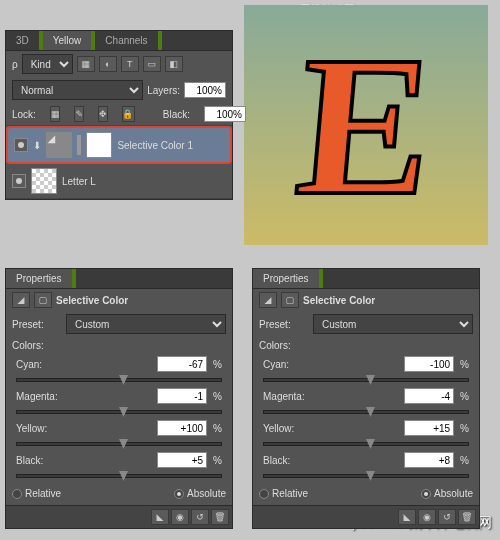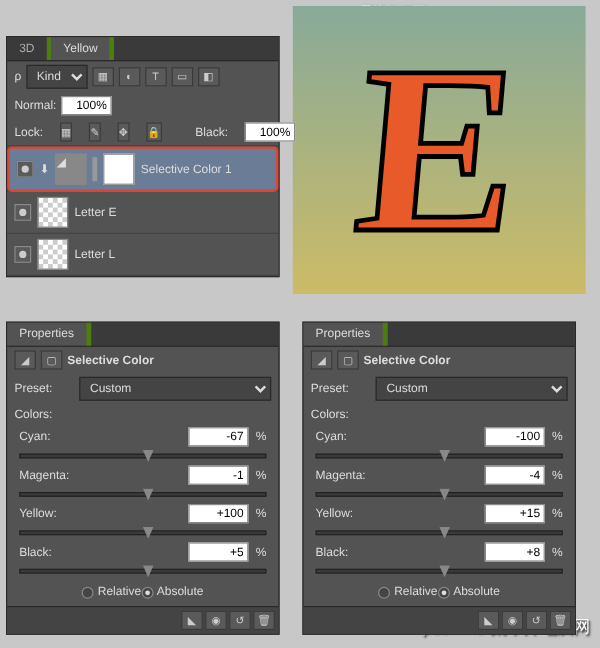--- a/index.html
+++ b/index.html
@@ -19,21 +19,21 @@
 .thumb{width:26px;height:26px;background:#fff;border:1px solid #888}
 .thumb.t{background:repeating-conic-gradient(#ccc 0 25%,#fff 0 50%) 0 0/8px 8px}
 .layers-panel{position:absolute;top:30px;left:5px;width:228px}
 .props{position:absolute;width:228px;top:268px}
 .props.p1{left:5px}
 .props.p2{left:252px}
 .slider{height:4px;background:#3a3a3a;border:1px solid #222;position:relative;flex:1;margin:2px 0}
 .slider::after{content:'';position:absolute;width:9px;height:10px;background:#888;top:-4px;left:50%;clip-path:polygon(50% 100%,0 0,100% 0)}
 .srow{padding:2px 10px}
 .lbl{width:50px;color:#ddd}
-.radio{display:flex;justify-content:center;padding:6px}
+.radio{display:flex;justify-content:space-between;padding:6px}
 .radio span{display:flex;align-items:center;gap:3px}
 .rb{width:10px;height:10px;border-radius:50%;border:1px solid #888;background:#444}
 .rb.on::after{content:'';display:block;width:4px;height:4px;background:#ddd;border-radius:50%;margin:2px}
 .btm{display:flex;justify-content:flex-end;gap:2px;padding:3px;background:#444;border-top:1px solid #2a2a2a}
 .img-prev{position:absolute;top:5px;left:244px;width:244px;height:240px;background:linear-gradient(#8a9,#cb6);display:flex;align-items:center;justify-content:center}
 .letter{font-size:200px;font-weight:900;color:#e85a2a;-webkit-text-stroke:4px #000;font-family:Impact;transform:skew(-5deg)}
 .wm{position:absolute;color:#fff;font-size:11px;text-shadow:1px 1px 2px #000}
 .wm1{top:2px;left:300px}
 .wm2{top:14px;left:380px}
 .wm3{bottom:8px;right:8px;font-size:14px}
@@ -49,32 +49,34 @@
 <div class="wm wm3">pconline 太平洋电脑网</div>
 
 <div class="img-prev">
   <div class="letter">E</div>
 </div>
 
 <div class="panel layers-panel">
   <div class="tabs">
     <div class="tab">3D</div>
     <div class="tab active">Yellow</div>
+    <div class="tab">Channels</div>
   </div>
   <div class="row">
     <span>ρ</span>
     <select class="sel" style="flex:0 0 50px"><option>Kind</option></select>
     <span class="ico">▦</span>
     <span class="ico">◐</span>
     <span class="ico">T</span>
     <span class="ico">▭</span>
     <span class="ico">◧</span>
   </div>
   <div class="row">
-    <span>Normal:</span>
+    <select class="sel"><option>Normal</option></select>
+    <span>Layers:</span>
     <input class="num" style="width: 42px;" value="100%">
   </div>
   <div class="lock-row">
     <span>Lock:</span>
     <span class="ico">▦</span>
     <span class="ico">✎</span>
     <span class="ico">✥</span>
     <span class="ico">🔒</span>
     <span style="flex:1"></span>
     <span>Black:</span>
@@ -84,25 +86,20 @@
     <div class="eye"></div>
     <span>⬇</span>
     <div class="thumb" style="background:#888">◢</div>
     <div style="width:4px;height:20px;background:#999"></div>
     <div class="thumb"></div>
     <span>Selective Color 1</span>
   </div>
   <div class="layer">
     <div class="eye"></div>
     <div class="thumb t"></div>
-    <span>Letter E</span>
-  </div>
-  <div class="layer">
-    <div class="eye"></div>
-    <div class="thumb t"></div>
     <span>Letter L</span>
   </div>
 </div>
 
 <div class="panel props p1">
   <div class="tabs">
       <div class="tab active">Properties</div>
     </div>
   <div class="row">
       <span class="ico">◢</span>

